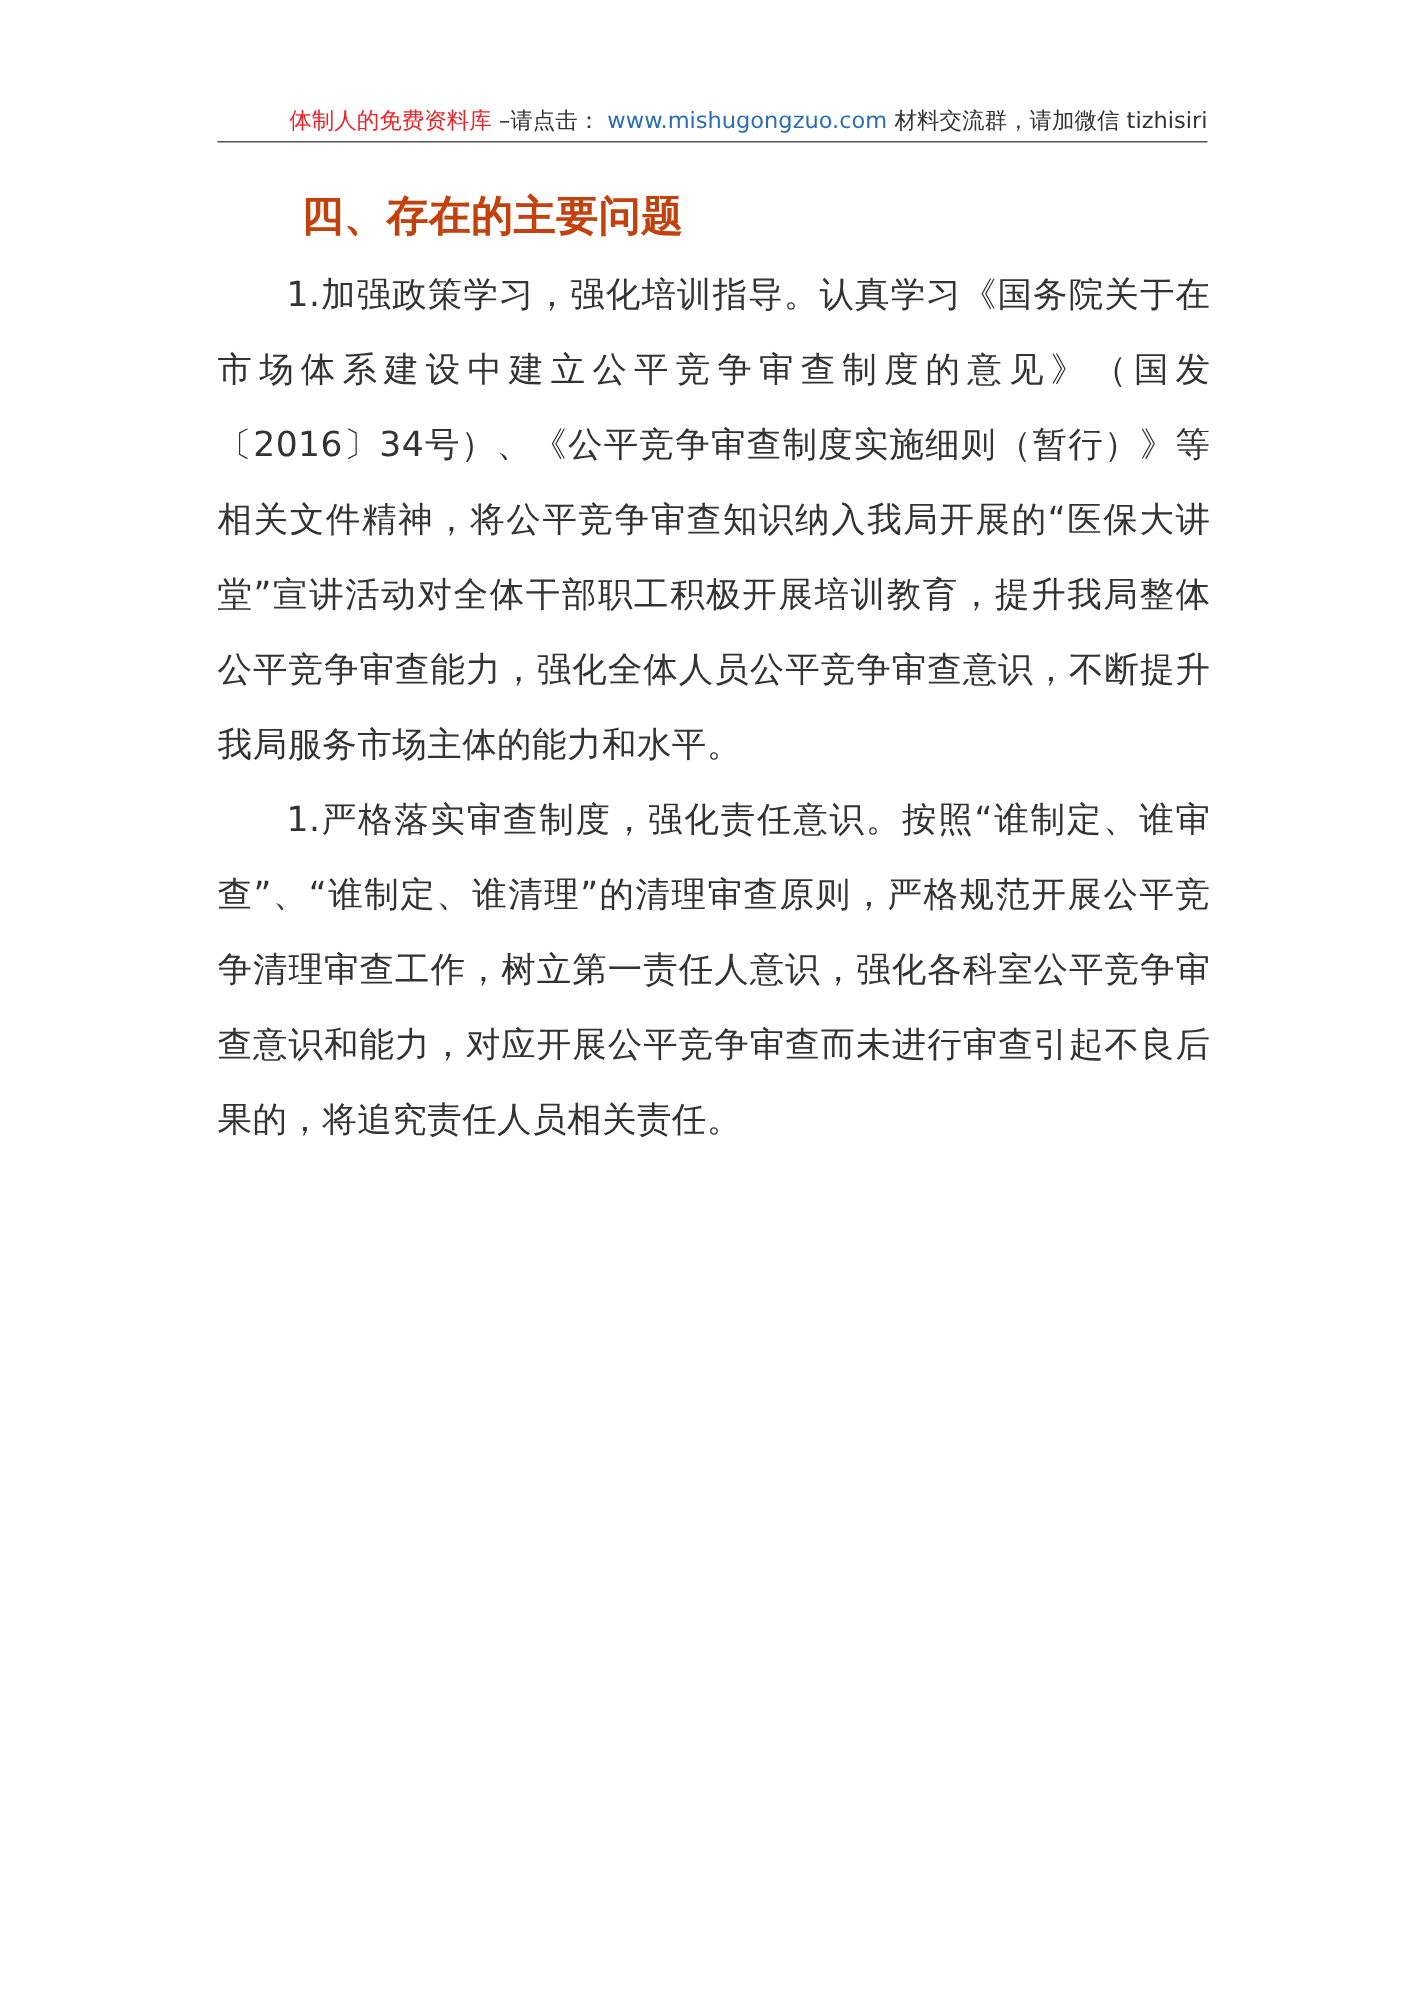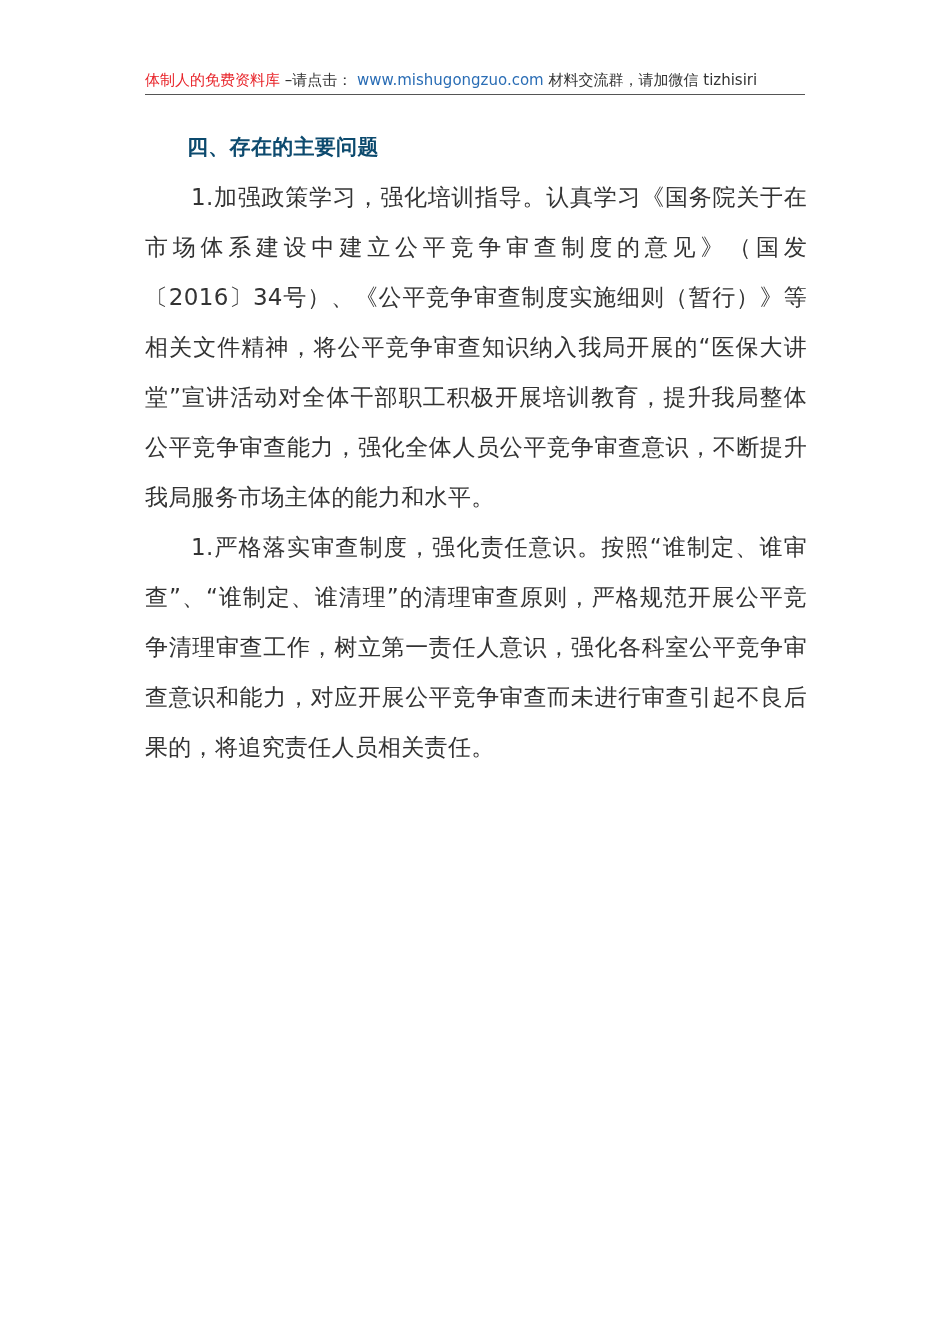--- a/index.html
+++ b/index.html
@@ -18,46 +18,47 @@
     .page-header {
       position: absolute;
       left: 145px;
       top: 68px;
       width: 660px;
       height: 26px;
       border-bottom: 1.5px solid #555555;
       font-size: 15px;
       line-height: 24px;
       white-space: nowrap;
-      text-align: left;
+      text-align: right;
     }
     .hdr-red { color: #e8242a; }
     .hdr-dark { color: #333333; }
     .hdr-blue { color: #2a6db5; text-decoration: none; }
     .content {
       position: absolute;
       left: 145px;
       top: 122px;
       width: 662px;
       font-size: 23px;
       line-height: 50px;
       letter-spacing: 0.3px;
     }
     .content p {
       margin: 0;
       text-indent: 2em;
       text-align: justify;
     }
     .content h2 {
       margin: 0;
-      font-size: 21px;
+      font-size: 28px;
       font-weight: bold;
       text-indent: 2em;
       line-height: 50px;
-      color: #0c4a6e;
+      color: #c2410c;
+      font-family: Liberation Mono, monospace;
     }
   </style>
 </head>
 <body>
 
 <div class="page-header">
   <span class="hdr-red">体制人的免费资料库</span>
   <span class="hdr-dark">–请点击：</span>
   <a class="hdr-blue">www.mishugongzuo.com</a>
   <span class="hdr-dark">材料交流群，请加微信 tizhisiri</span>

